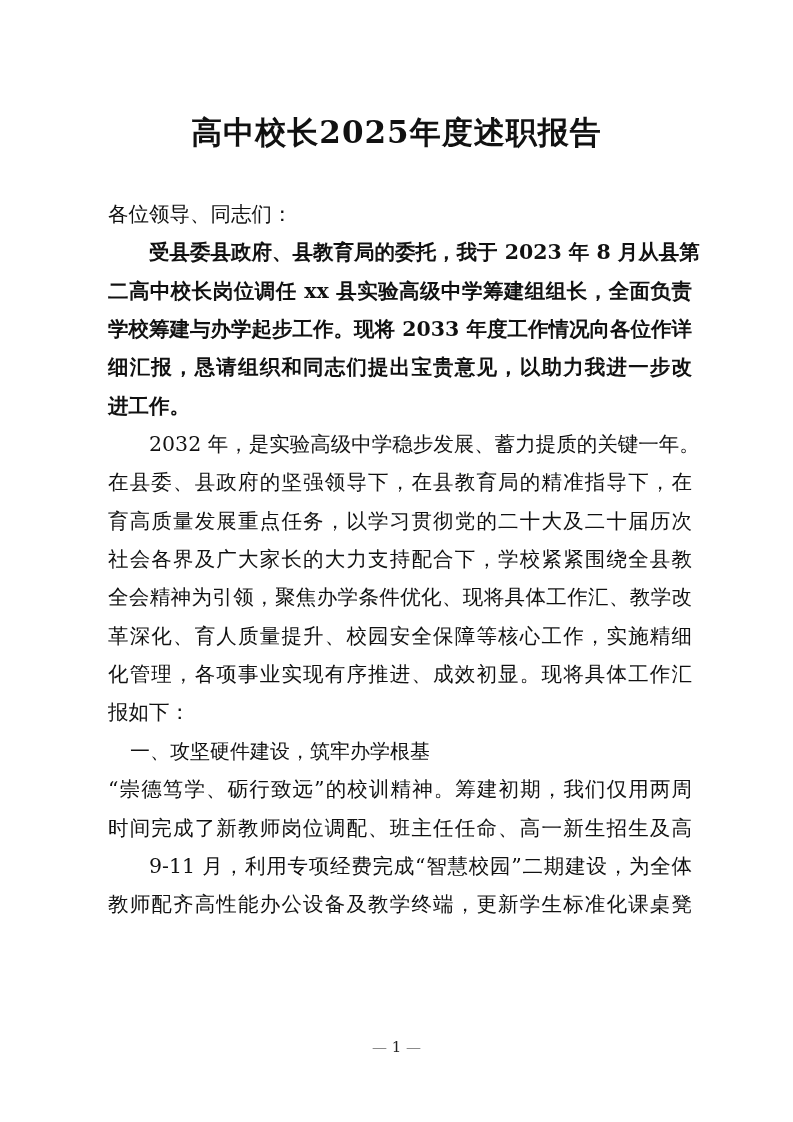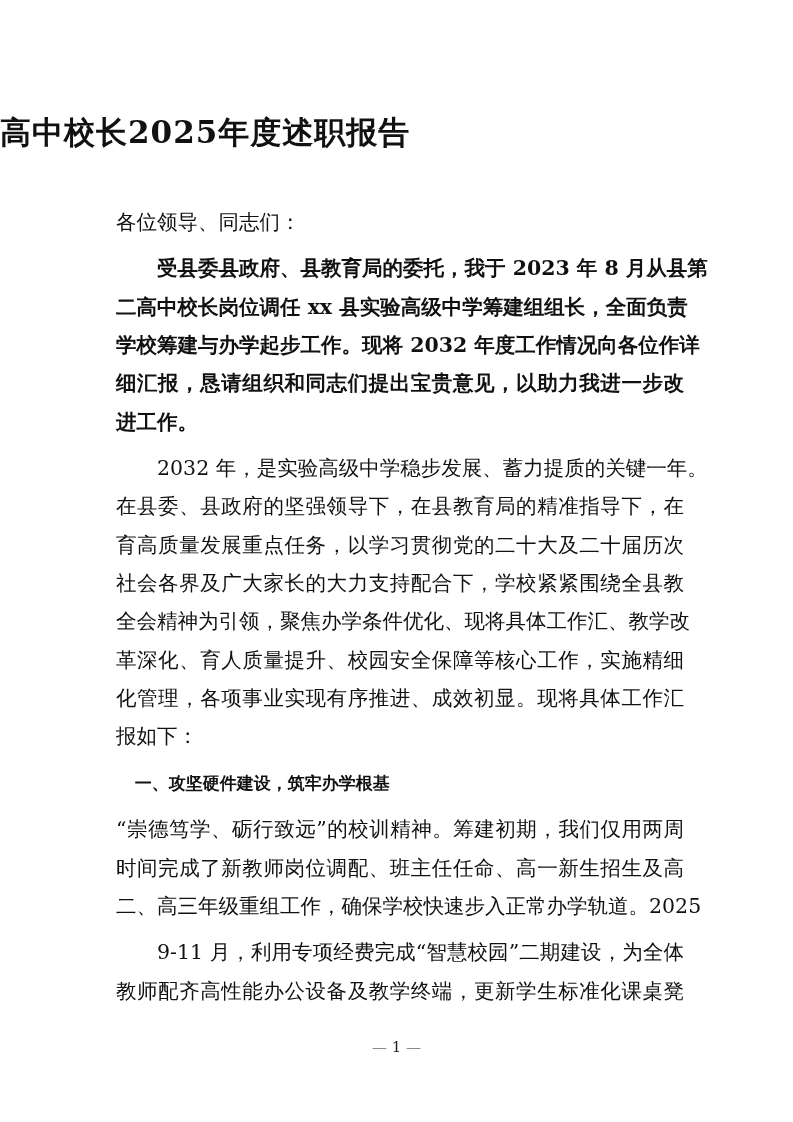--- a/index.html
+++ b/index.html
@@ -1,49 +1,49 @@
 <!DOCTYPE html>
 <html><head>
 <meta charset="utf-8">
 <style>
   html, body { margin: 0; padding: 0; background: #ffffff; }
   body { width: 793px; height: 1122px; position: relative; overflow: hidden;
          font-family: "DejaVu Serif", "Liberation Serif", serif; color: #111; }
   .page { position: absolute; left: 0; top: 0; width: 793px; height: 1122px; background: #fff; }
-  .title { position: absolute; left: 0; top: 110px; width: 793px; 
+  .title { position: absolute; left: 0; top: 110px; width: 793px; text-align: center;
            font-size: 31px; font-weight: bold; letter-spacing: 1px; line-height: 44px;
            font-family: "DejaVu Serif", "Liberation Serif", serif; }
   .body { position: absolute; left: 108px; top: 195px; width: 584px;
           font-size: 20.5px; line-height: 38.35px; text-align: justify; text-justify: inter-character; }
-  .body p { margin: 8px; padding: 0; }
+  .body p { margin: 0; padding: 0; }
   .indent { text-indent: 2em; font-weight: bold; }
   .salutation { text-indent: 0; }
-  .heading { font-family: "DejaVu Sans", "Liberation Sans", sans-serif; font-weight: bold;
-             text-indent: 1.1em; font-size: 17px; }
+  .heading { font-family: "DejaVu Sans", "Liberation Sans", sans-serif; font-weight: normal;
+             text-indent: 1.1em; font-size: 20px; }
   .line { display: block; text-align-last: justify; white-space: nowrap; }
   .line.last { text-align-last: left; }
   .footer { position: absolute; left: 0; top: 1038px; width: 793px; text-align: center;
             font-size: 15px; color: #222; }
   .footer .dash { color: #888; }
 </style>
 </head>
 <body>
 
 <div class="page">
   <div class="title">高中校长2025年度述职报告</div>
 
   <div class="body">
     <p class="salutation">
       <span class="line last">各位领导、同志们：</span>
     </p>
 
     <p class="indent">
       <span class="line" style="padding-left:2em;text-indent:0">受县委县政府、县教育局的委托，我于 2023 年 8 月从县第</span>
       <span class="line" style="text-indent:0">二高中校长岗位调任 xx 县实验高级中学筹建组组长，全面负责</span>
-      <span class="line" style="text-indent:0">学校筹建与办学起步工作。现将 2032 年度工作情况向各位作详</span>
+      <span class="line" style="text-indent:0">学校筹建与办学起步工作。现将 2033 年度工作情况向各位作详</span>
       <span class="line" style="text-indent:0">细汇报，恳请组织和同志们提出宝贵意见，以助力我进一步改</span>
       <span class="line last" style="text-indent:0">进工作。</span>
     </p>
 
     <p>
       <span class="line" style="padding-left:2em">2032 年，是实验高级中学稳步发展、蓄力提质的关键一年。</span>
       <span class="line">在县委、县政府的坚强领导下，在县教育局的精准指导下，在</span>
       <span class="line">育高质量发展重点任务，以学习贯彻党的二十大及二十届历次</span>
       <span class="line">社会各界及广大家长的大力支持配合下，学校紧紧围绕全县教</span>
       <span class="line">全会精神为引领，聚焦办学条件优化、现将具体工作汇、教学改</span>
@@ -52,21 +52,20 @@
       <span class="line last">报如下：</span>
     </p>
 
     <p>
       <span class="line last heading" style="padding-left:1.1em;text-indent:0">一、攻坚硬件建设，筑牢办学根基</span>
     </p>
 
     <p>
       <span class="line">“崇德笃学、砺行致远”的校训精神。筹建初期，我们仅用两周</span>
       <span class="line">时间完成了新教师岗位调配、班主任任命、高一新生招生及高</span>
-      <span class="line">二、高三年级重组工作，确保学校快速步入正常办学轨道。2025</span>
     </p>
 
     <p>
       <span class="line" style="padding-left:2em">9-11 月，利用专项经费完成“智慧校园”二期建设，为全体</span>
       <span class="line">教师配齐高性能办公设备及教学终端，更新学生标准化课桌凳</span>
     </p>
   </div>
 
   <div class="footer">
     <span class="dash">—</span>

